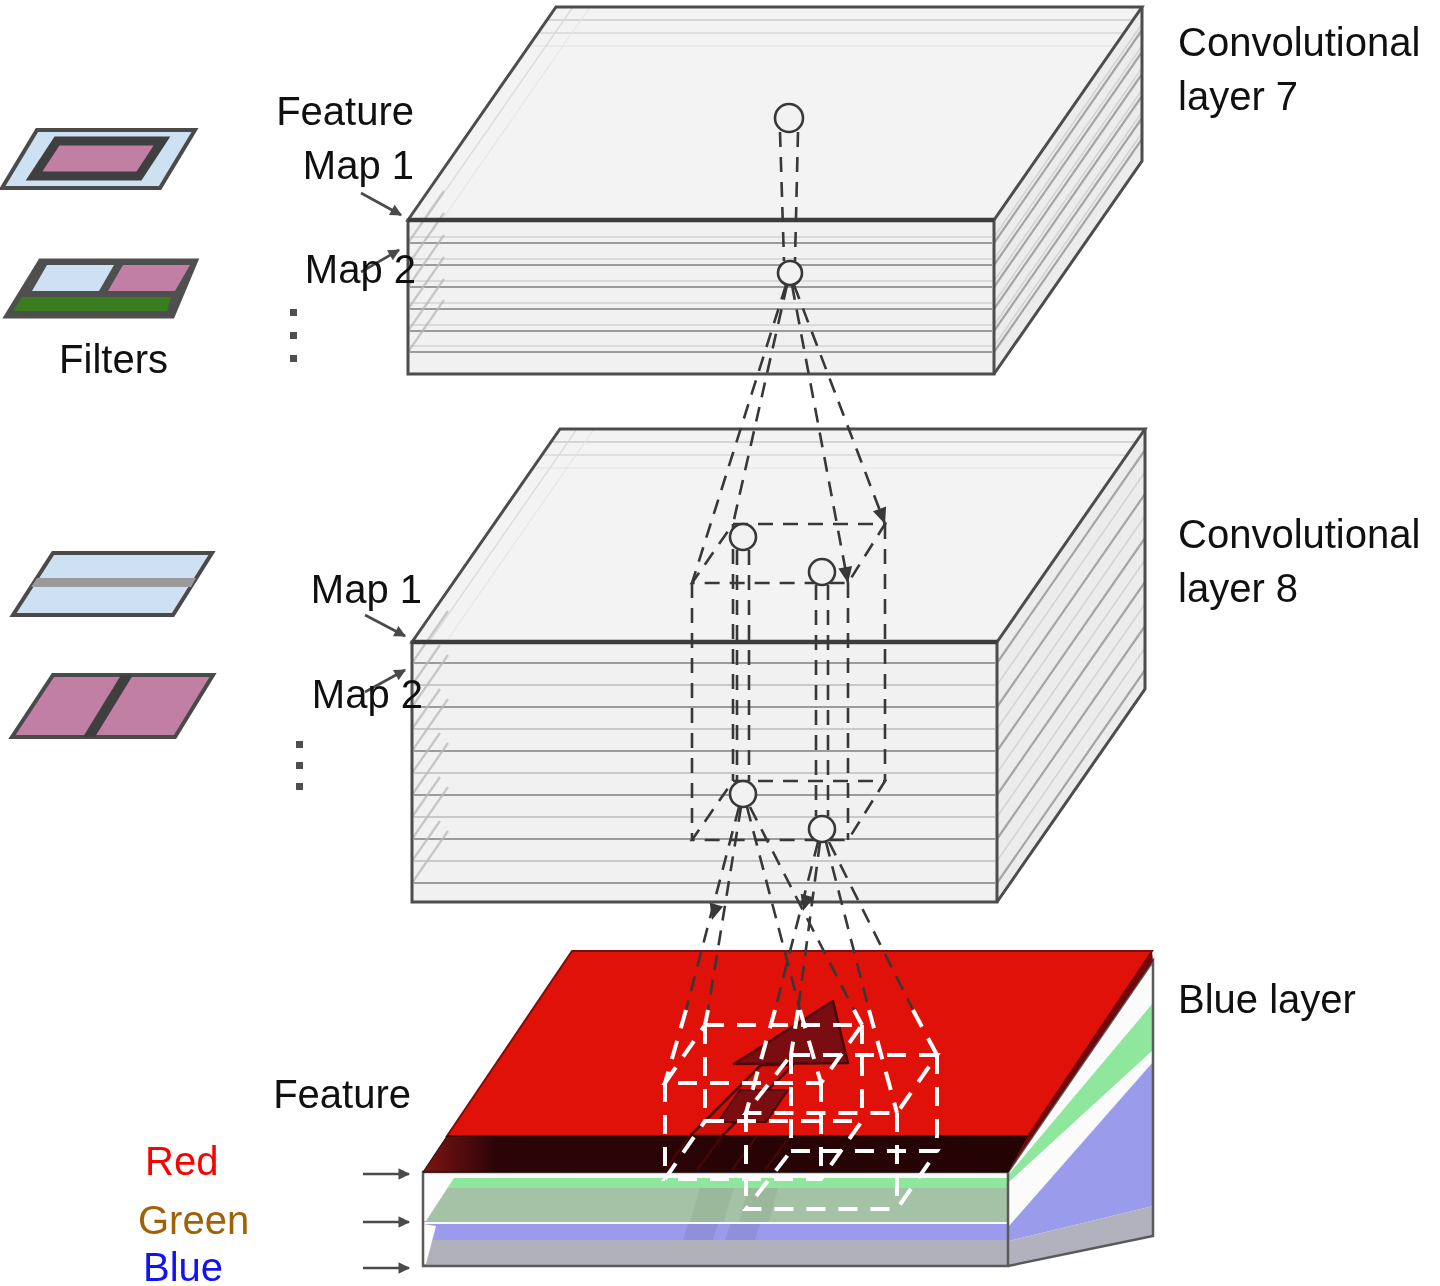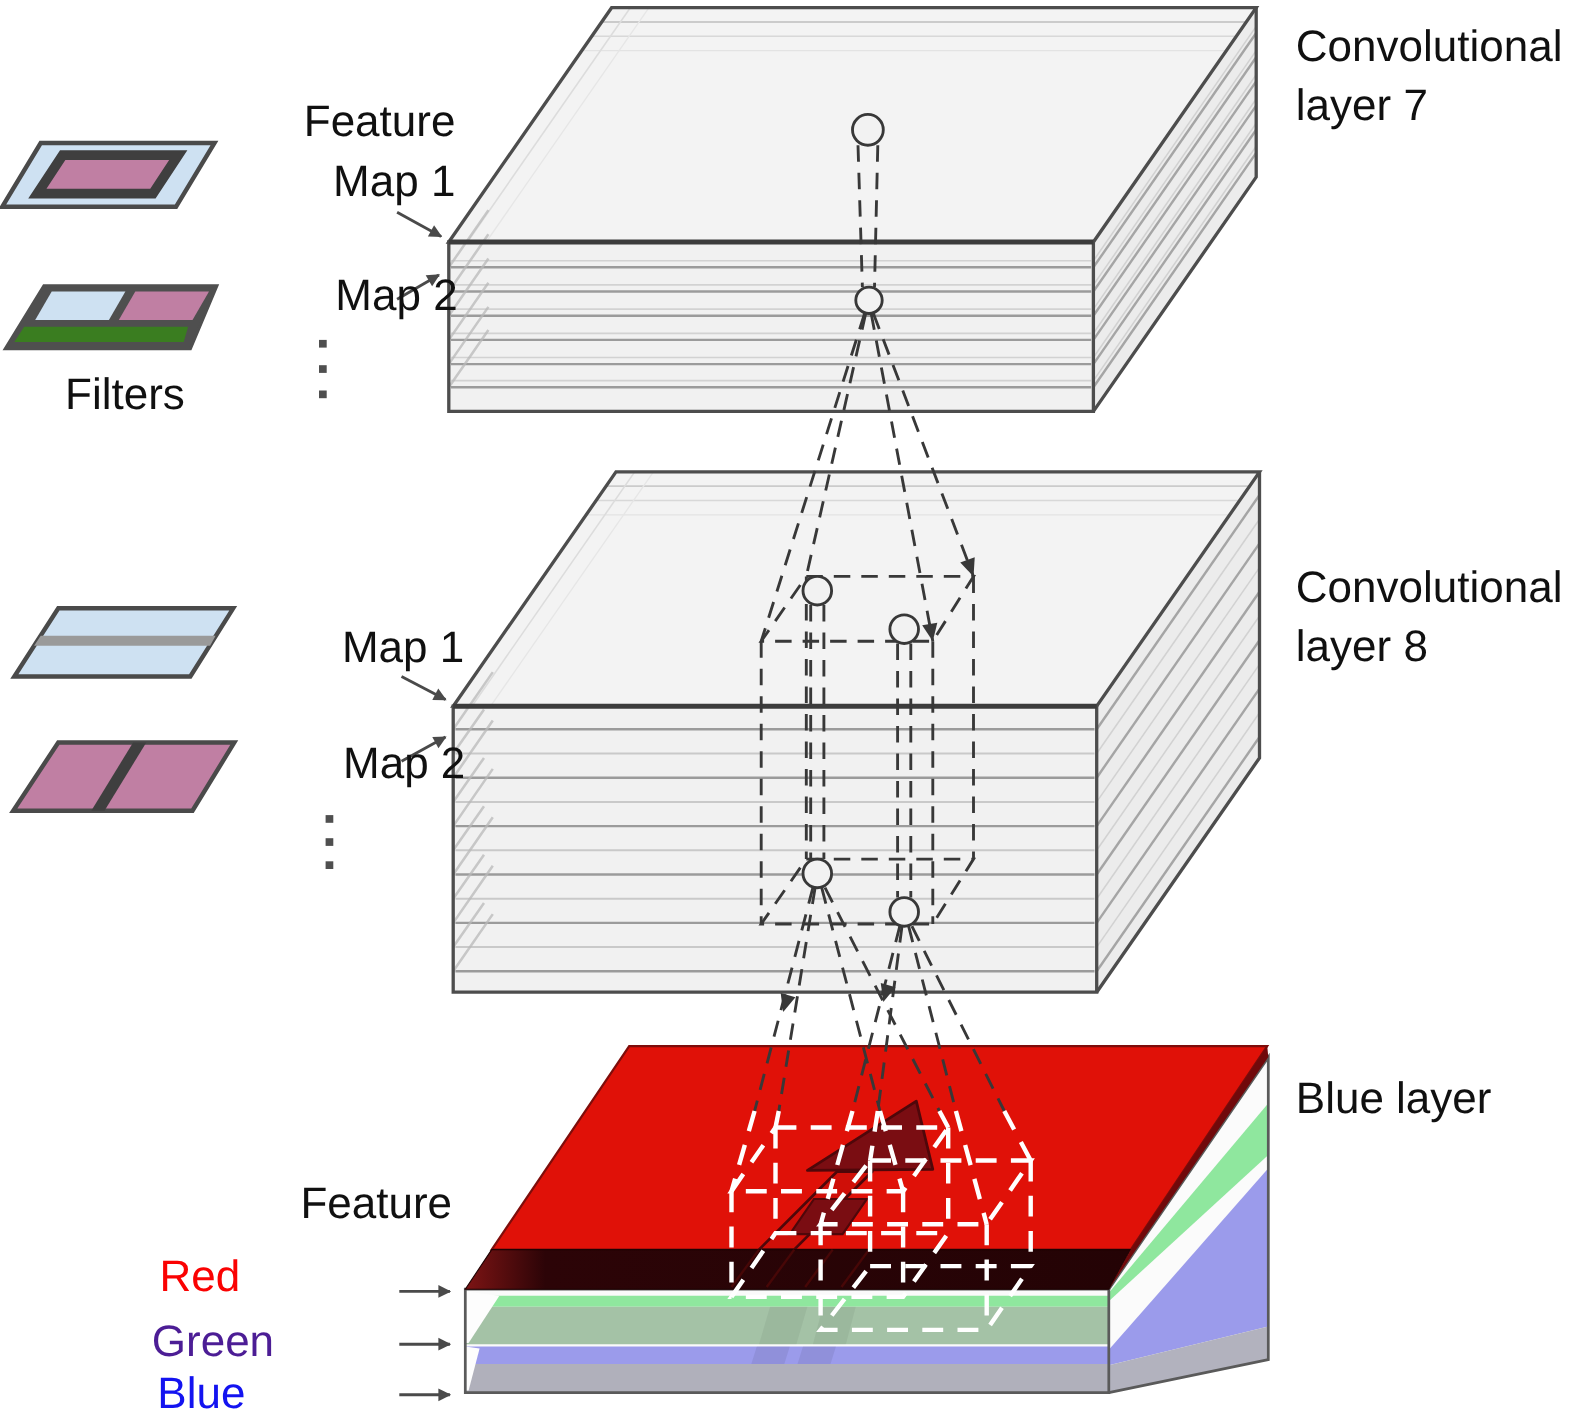--- a/index.html
+++ b/index.html
@@ -312,16 +312,16 @@
   <div>layer 7</div>
 </div>
 <div class="lbl" style="left:1178px;top:507px;">
   <div>Convolutional</div>
   <div>layer 8</div>
 </div>
 <div class="lbl" style="left:1178px;top:972px;">Blue layer</div>
 
 <div class="lbl center" style="left:171px;top:1067px;width:240px;">Feature</div>
 <div class="lbl right" style="left: 145px; top: 1134px; width: 200px; color: rgb(250, 2, 2);">Red</div>
-<div class="lbl right" style="left: 138px; top: 1193px; width: 200px; color: #4c1d95;">Green</div>
+<div class="lbl right" style="left: 138px; top: 1193px; width: 200px; color: #a16207;">Green</div>
 <div class="lbl right" style="left: 143px; top: 1240px; width: 200px; color: rgb(19, 19, 240);">Blue</div>
 
 </div>
 
 </body></html>

